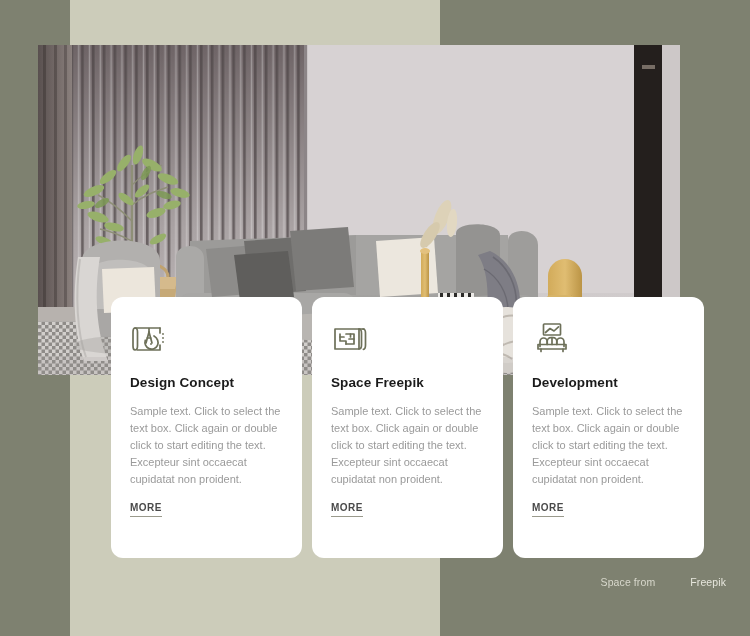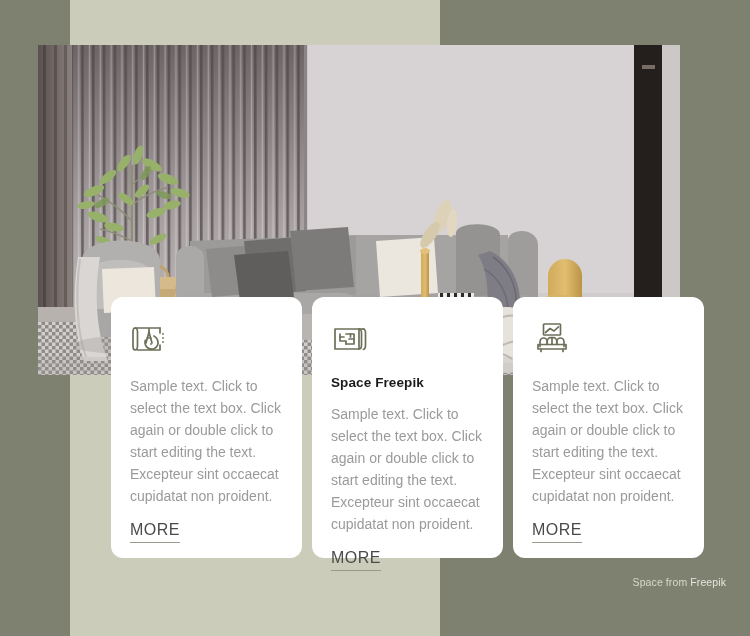--- a/index.html
+++ b/index.html
@@ -69,28 +69,28 @@
   .card-icon svg { display: block; width: 40px; height: 40px; }
   .card-title {
     font-size: 13.5px;
     font-weight: bold;
     color: #1b1b1b;
     letter-spacing: .1px;
     margin-bottom: 13px;
     white-space: nowrap;
   }
   .card-body {
-    font-size: 14px;
-    line-height: 22px;
+    font-size: 11px;
+    line-height: 17px;
     color: #9a9a9a;
     margin-bottom: 14px;
   }
   .card-more {
-    font-size: 16px;
-    font-weight: normal;
+    font-size: 10px;
+    font-weight: bold;
     letter-spacing: .5px;
     color: #4a4a4a;
     text-decoration: none;
     border-bottom: 1.5px solid #9a9a8c;
     padding-bottom: 3px;
     align-self: flex-start;
     cursor: pointer;
   }
 
   
@@ -98,20 +98,21 @@
     position: absolute;
     right: 24px;
     top: 576px;
     font-size: 10.5px;
     color: #d8d8cc;
     letter-spacing: .1px;
   }
   .attribution a {
     color: #e6e6dc;
     cursor: pointer;
+    margin-left: 32px;
   }
 </style>
 </head>
 <body>
 
 <div class="stage">
 
   <div class="light-block"></div>
 
   <div class="hero">
@@ -321,20 +322,21 @@
           <path d="M19 13 L22 24"></path>
           <path d="M19 13 L19 9.5"></path>
           <path d="M17.2 19 L20.8 19"></path>
           <path d="M24 17 C27.5 18.8 29 23 27.5 26.3 C26 29.6 22.2 31 19 29.6 C15.8 28.2 14.2 24.5 15.3 21.2"></path>
           <circle cx="21" cy="25" r="0.9" fill="#6d7059" stroke="none"></circle>
           <circle cx="33" cy="15" r="0.9" fill="#6d7059" stroke="none"></circle>
           <circle cx="33" cy="19" r="0.9" fill="#6d7059" stroke="none"></circle>
           <circle cx="33" cy="23" r="0.9" fill="#6d7059" stroke="none"></circle>
         </svg>
       </div>
+      <div class="card-title">Design Concept</div>
       <div class="card-body">Sample text. Click to select the text box. Click again or double click to start editing the text. Excepteur sint occaecat cupidatat non proident.</div>
       <a class="card-more">MORE</a>
     </div>
 
     <div class="card">
       <div class="card-icon">
         <svg viewBox="0 0 40 40" fill="none" stroke="#6d7059" stroke-width="1.7" stroke-linecap="round" stroke-linejoin="round">
           <path d="M4 10 L28 10 L28 30 L4 30 Z"></path>
           <path d="M28 10 C30.5 10 30.5 12 30.5 14 L30.5 26 C30.5 28 30.5 30 28 30"></path>
           <path d="M32 10 C34.5 10 34.5 12 34.5 14 L34.5 26 C34.5 28 34.5 30.2 32.4 30.4"></path>
@@ -358,20 +360,21 @@
           <path d="M13.5 13.5 L18 9.5 L22 12 L26.5 7.8"></path>
           <path d="M8 27.5 L8 23 C8 20.8 9.6 19 11.6 19 C13.6 19 15.2 20.8 15.2 23 L15.2 25"></path>
           <path d="M24.8 25 L24.8 23 C24.8 20.8 26.4 19 28.4 19 C30.4 19 32 20.8 32 23 L32 27.5"></path>
           <path d="M15.2 25.5 L15.2 22.6 C15.2 20.4 16.8 18.6 18.8 18.6 L21.2 18.6 C23.2 18.6 24.8 20.4 24.8 22.6 L24.8 25.5"></path>
           <path d="M6 25.5 L34 25.5 L34 30 L6 30 Z"></path>
           <path d="M9 30 L9 32.5"></path>
           <path d="M31 30 L31 32.5"></path>
           <path d="M20 18.6 L20 25.5"></path>
         </svg>
       </div>
+      <div class="card-title">Development</div>
       <div class="card-body">Sample text. Click to select the text box. Click again or double click to start editing the text. Excepteur sint occaecat cupidatat non proident.</div>
       <a class="card-more">MORE</a>
     </div>
 
   </div>
 
   <div class="attribution">
     <span>Space from </span><a>Freepik</a>
   </div>
 

